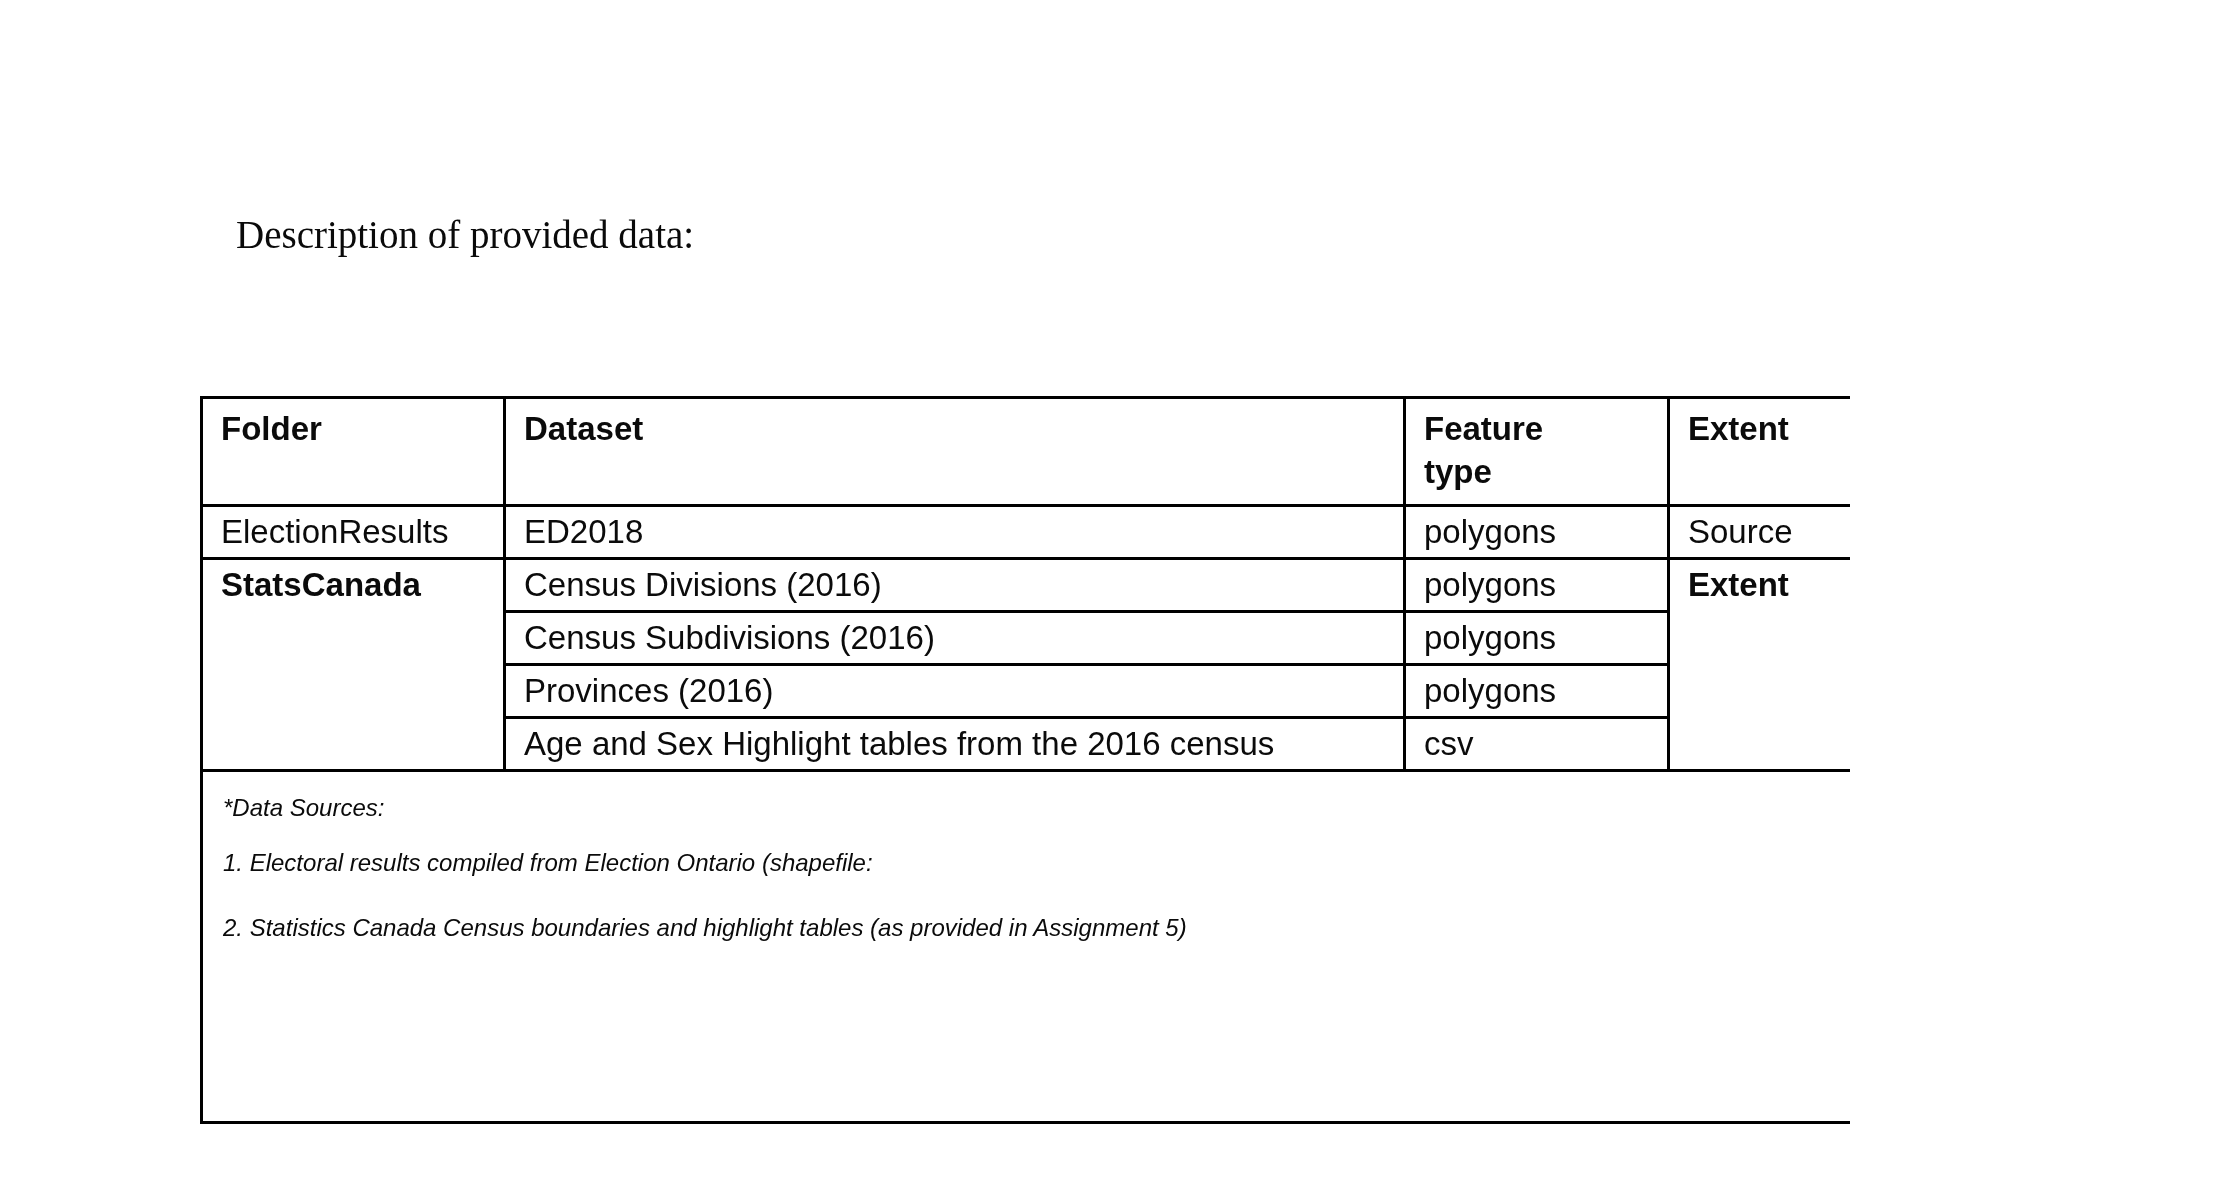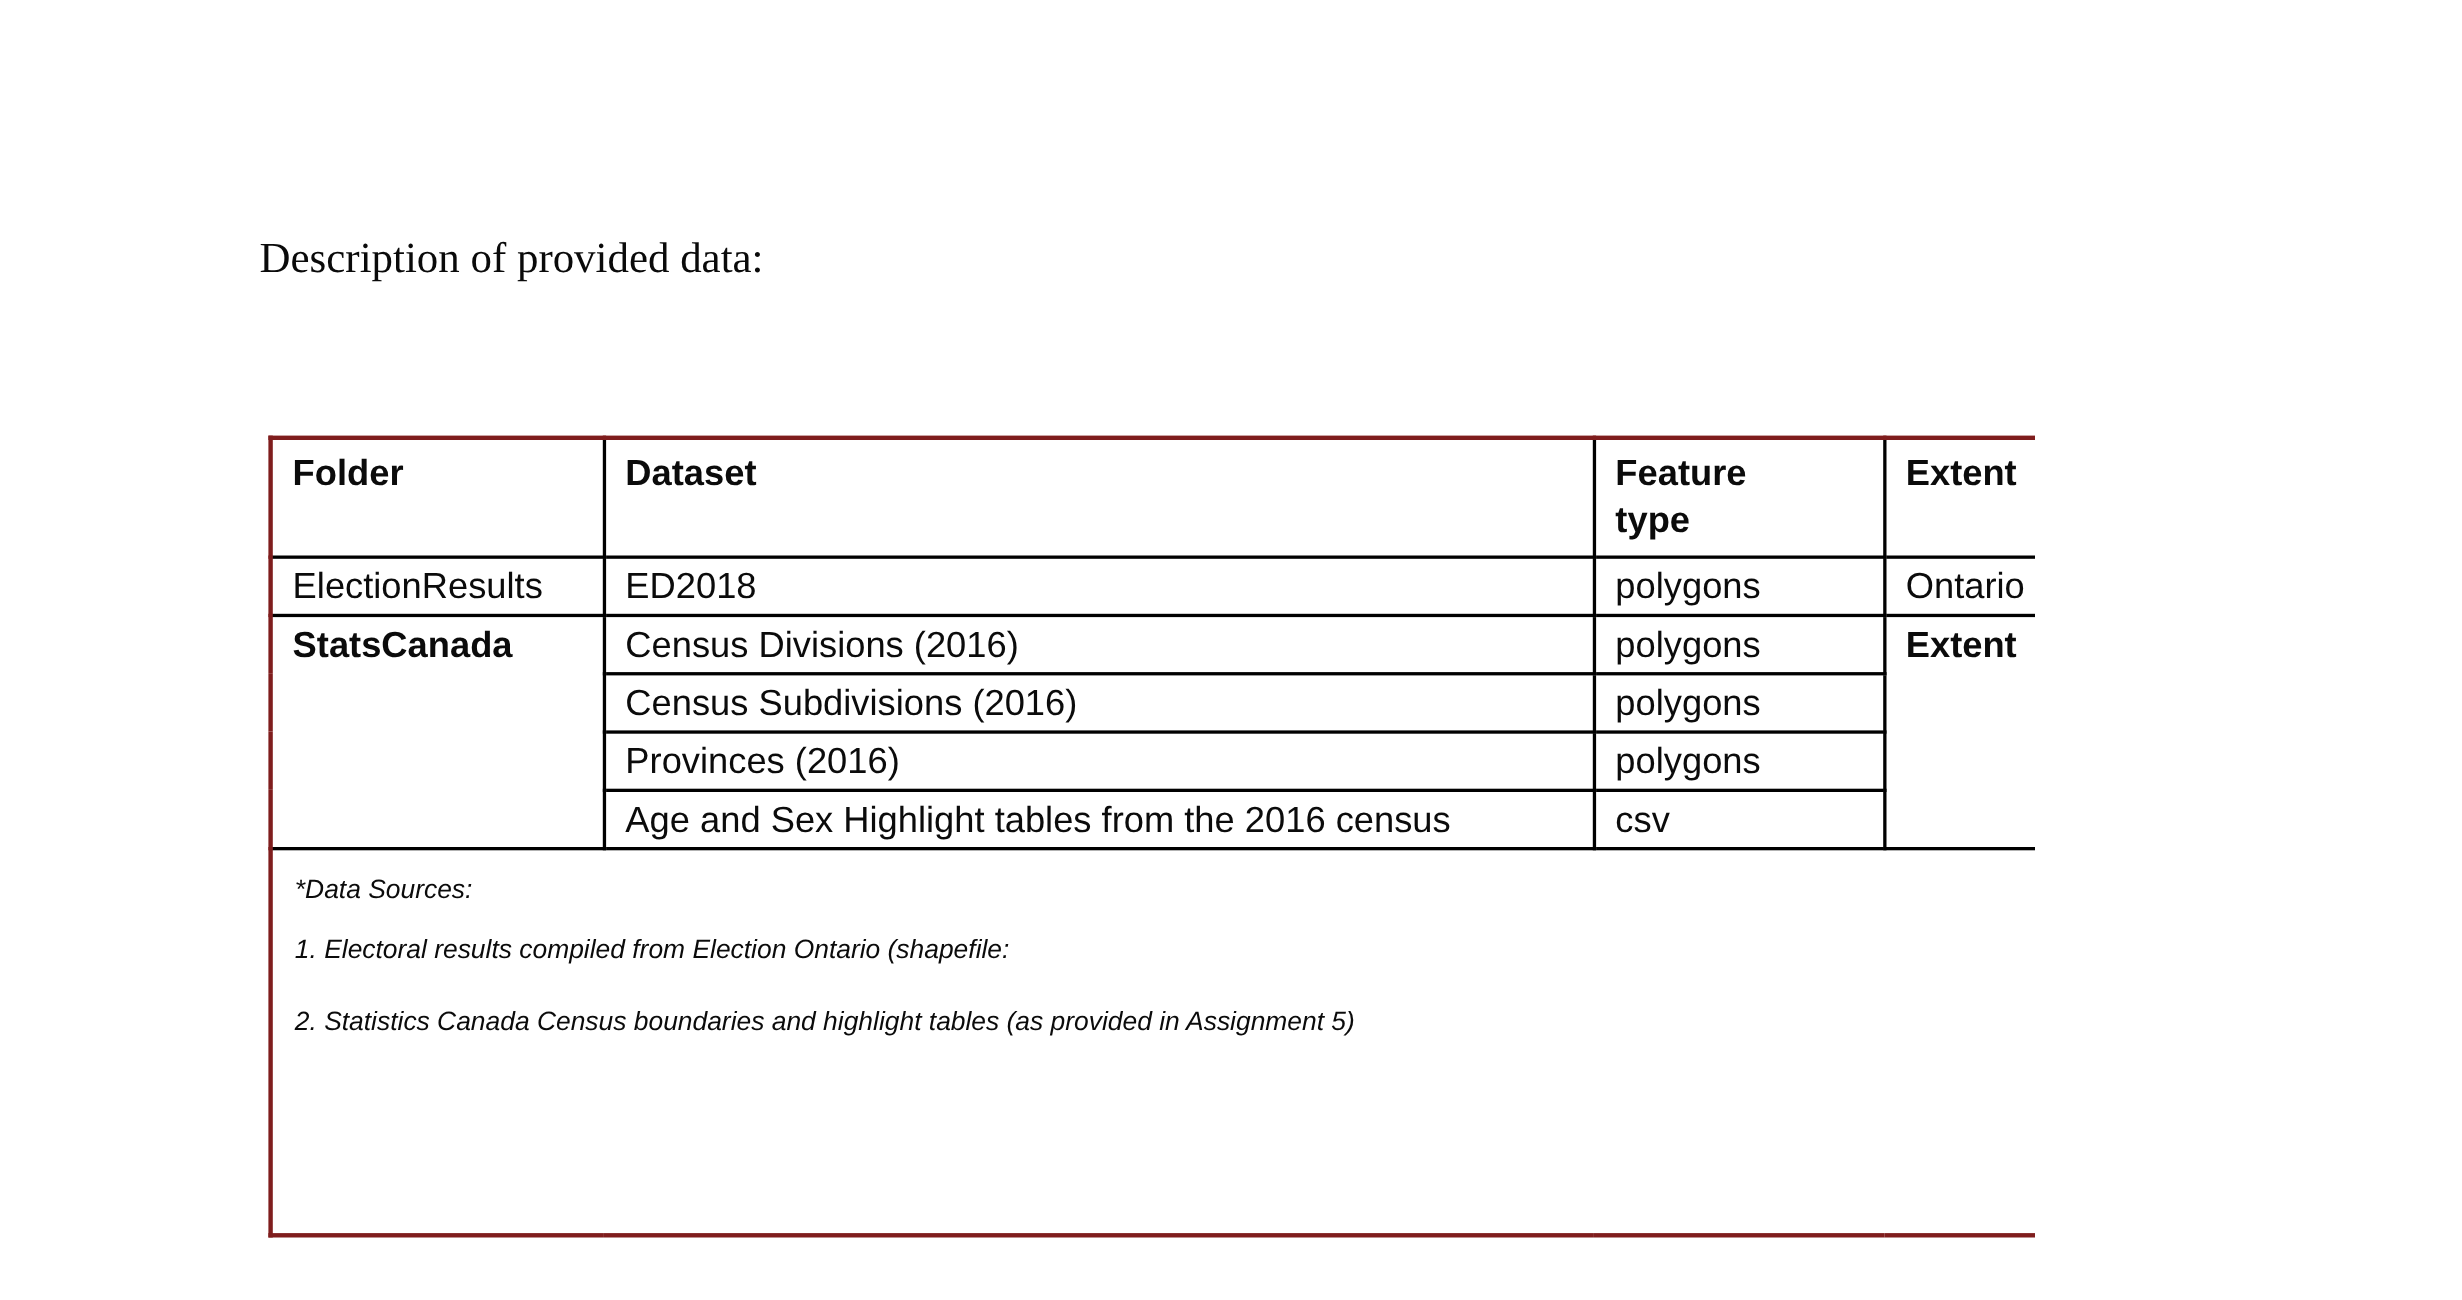--- a/index.html
+++ b/index.html
@@ -38,22 +38,21 @@
     color: #0b0b0b;
   }
   .data-table td, .data-table th {
     border: 3px solid #000000;
     vertical-align: top;
     text-align: left;
     padding: 6px 0 0 18px;
     overflow: hidden;
   }
   .data-table {
-    border: 4px solid #7f1d1d;
-    margin-left: 44px;
+    border: 1px solid #7f1d1d;
   }
   .data-table th {
     font-weight: bold;
     padding-top: 9px;
     white-space: pre-line;
     line-height: 1.3;
   }
   tr.header-row    { height: 108px; }
   tr.data-row      { height: 53px;  }
   tr.footnote-row  { height: 352px; }
@@ -94,21 +93,21 @@
       <th>Feature
 type</th>
       <th>Extent</th>
       <th>Feature*</th>
     </tr>
 
     <tr class="data-row">
       <td>ElectionResults</td>
       <td>ED2018</td>
       <td>polygons</td>
-      <td>Ontario</td>
+      <td>Source</td>
       <td>1</td>
     </tr>
 
     <tr class="data-row">
       <td rowspan="4" class="merged-cell">StatsCanada</td>
       <td>Census Divisions (2016)</td>
       <td>polygons</td>
       <td rowspan="4" class="merged-cell">Extent</td>
       <td rowspan="4" class="merged-cell">2</td>
     </tr>

